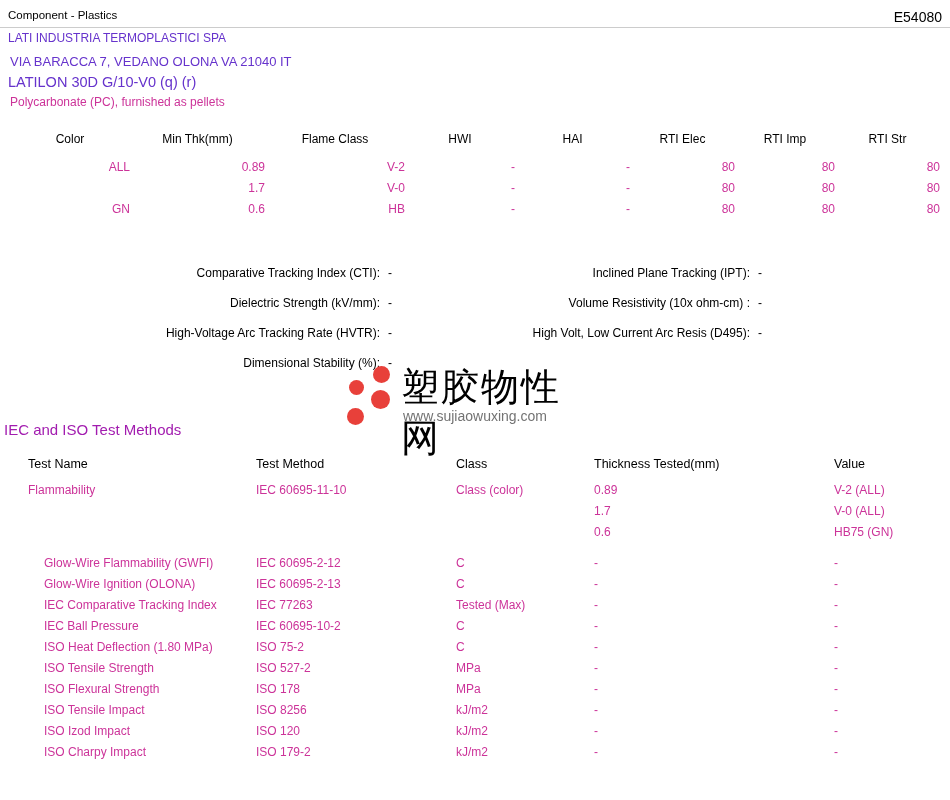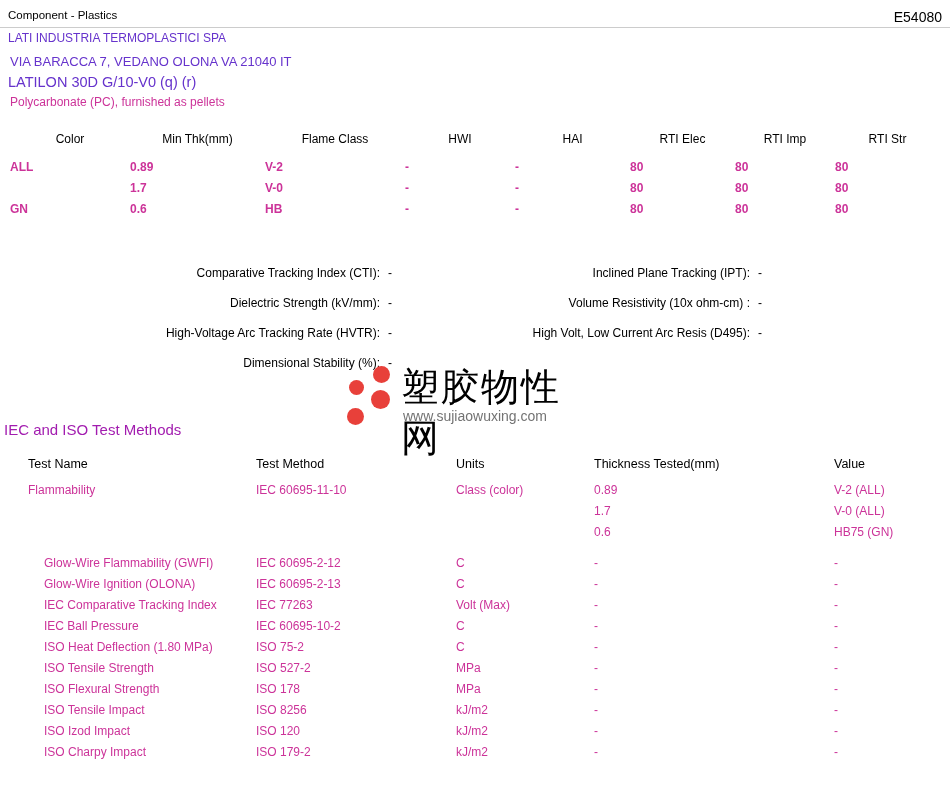--- a/index.html
+++ b/index.html
@@ -94,24 +94,23 @@
   .ratings th {
     font-weight: normal;
     font-size: 12px;
     color: #000000;
     text-align: center;
     padding: 0 0 14px 0;
   }
   .ratings td {
     font-size: 12px;
     color: #cc3399;
-    text-align: left;
+    text-align: right;
     padding: 0 0 7px 0;
     height: 13px;
-    font-weight: bold;
   }
   .ratings col.c-color { width: 120px; }
   .ratings col.c-thk   { width: 135px; }
   .ratings col.c-flame { width: 140px; }
   .ratings col.c-hwi   { width: 110px; }
   .ratings col.c-hai   { width: 115px; }
   .ratings col.c-rtie  { width: 105px; }
   .ratings col.c-rtii  { width: 100px; }
   .ratings col.c-rtis  { width: 105px; }
 
@@ -327,21 +326,21 @@
         <col class="t-name">
           <col class="t-method">
           <col class="t-units">
           <col class="t-thk">
           <col class="t-value">
       </colgroup>
       <thead>
         <tr>
           <th>Test Name</th>
           <th>Test Method</th>
-          <th>Units</th>
+          <th>Class</th>
           <th>Thickness Tested(mm)</th>
           <th>Value</th>
         </tr>
       </thead>
       <tbody>
         <tr>
           <td>Flammability</td>
           <td>IEC 60695-11-10</td>
           <td>Class (color)</td>
           <td>0.89</td>
@@ -374,21 +373,21 @@
         <tr>
           <td class="indent">Glow-Wire Ignition (OLONA)</td>
           <td>IEC 60695-2-13</td>
           <td>C</td>
           <td>-</td>
           <td>-</td>
         </tr>
         <tr>
           <td class="indent">IEC Comparative Tracking Index</td>
           <td>IEC 77263</td>
-          <td>Volt (Max)</td>
+          <td>Tested (Max)</td>
           <td>-</td>
           <td>-</td>
         </tr>
         <tr>
           <td class="indent">IEC Ball Pressure</td>
           <td>IEC 60695-10-2</td>
           <td>C</td>
           <td>-</td>
           <td>-</td>
         </tr>

